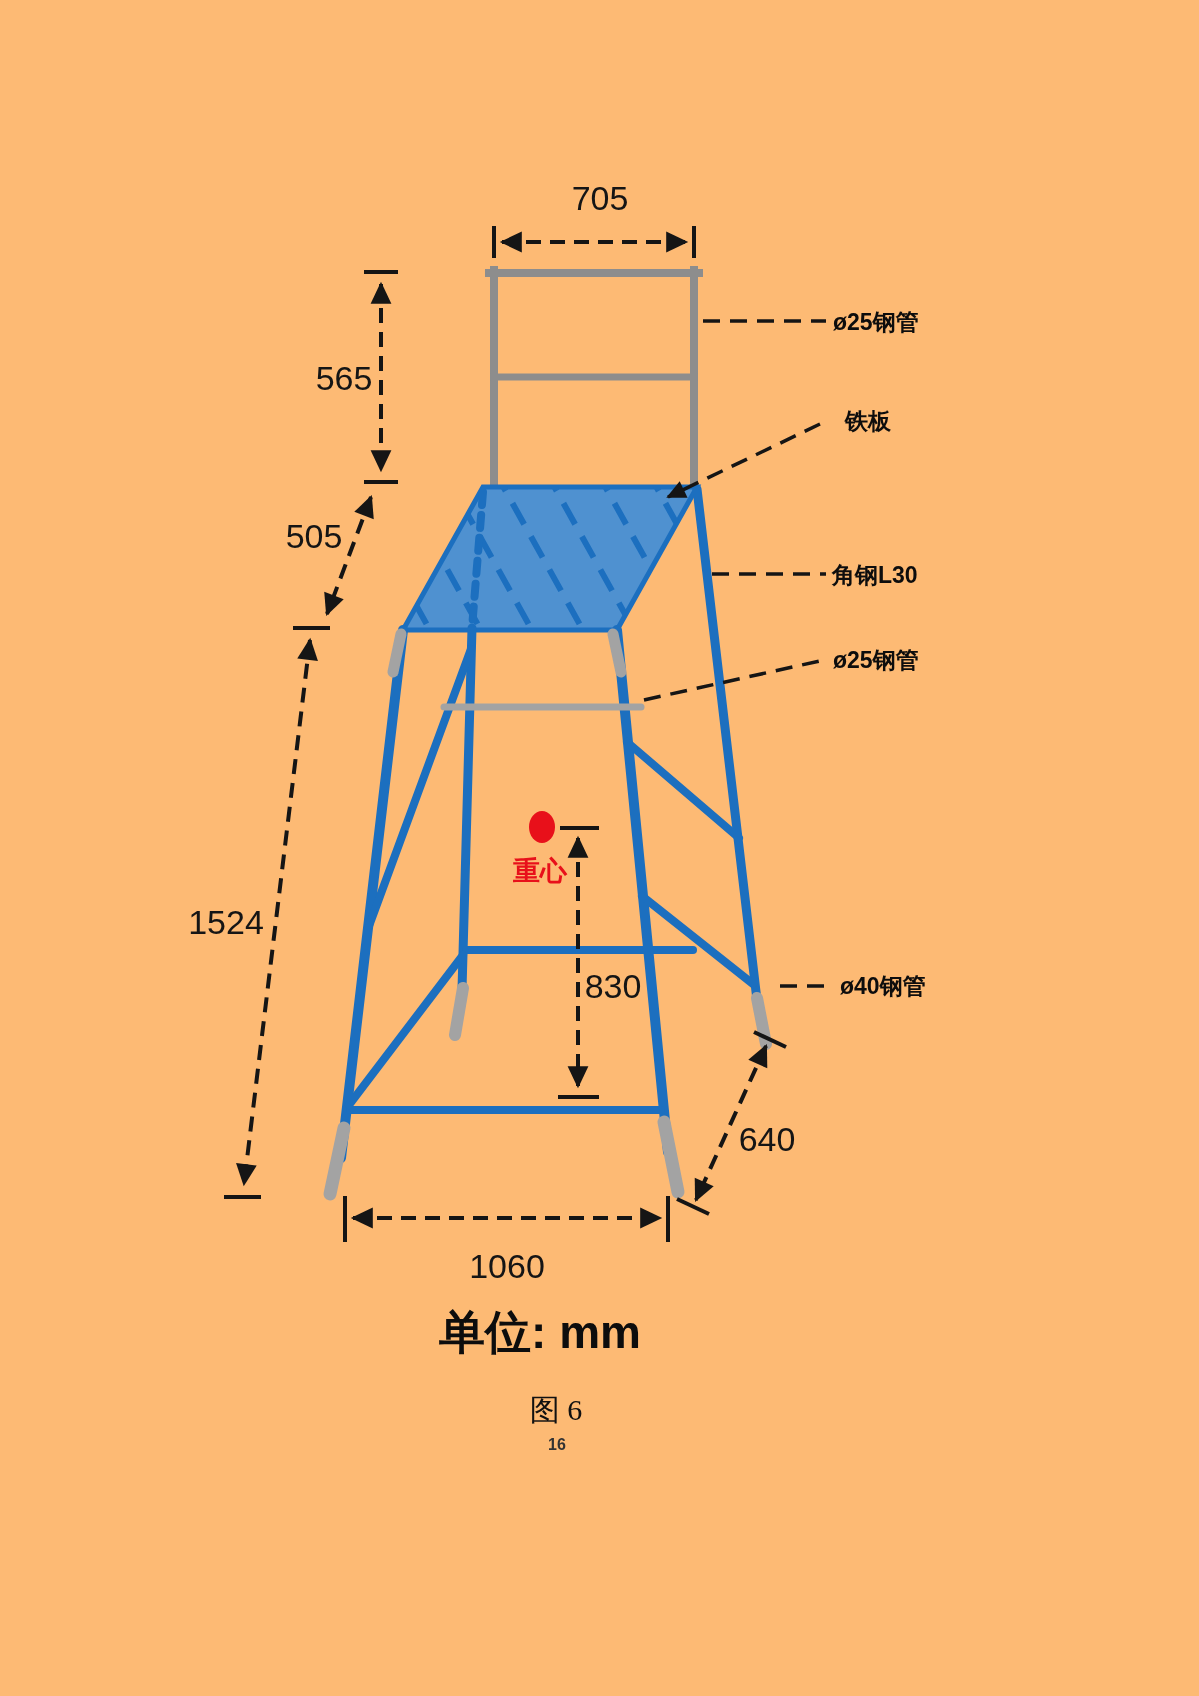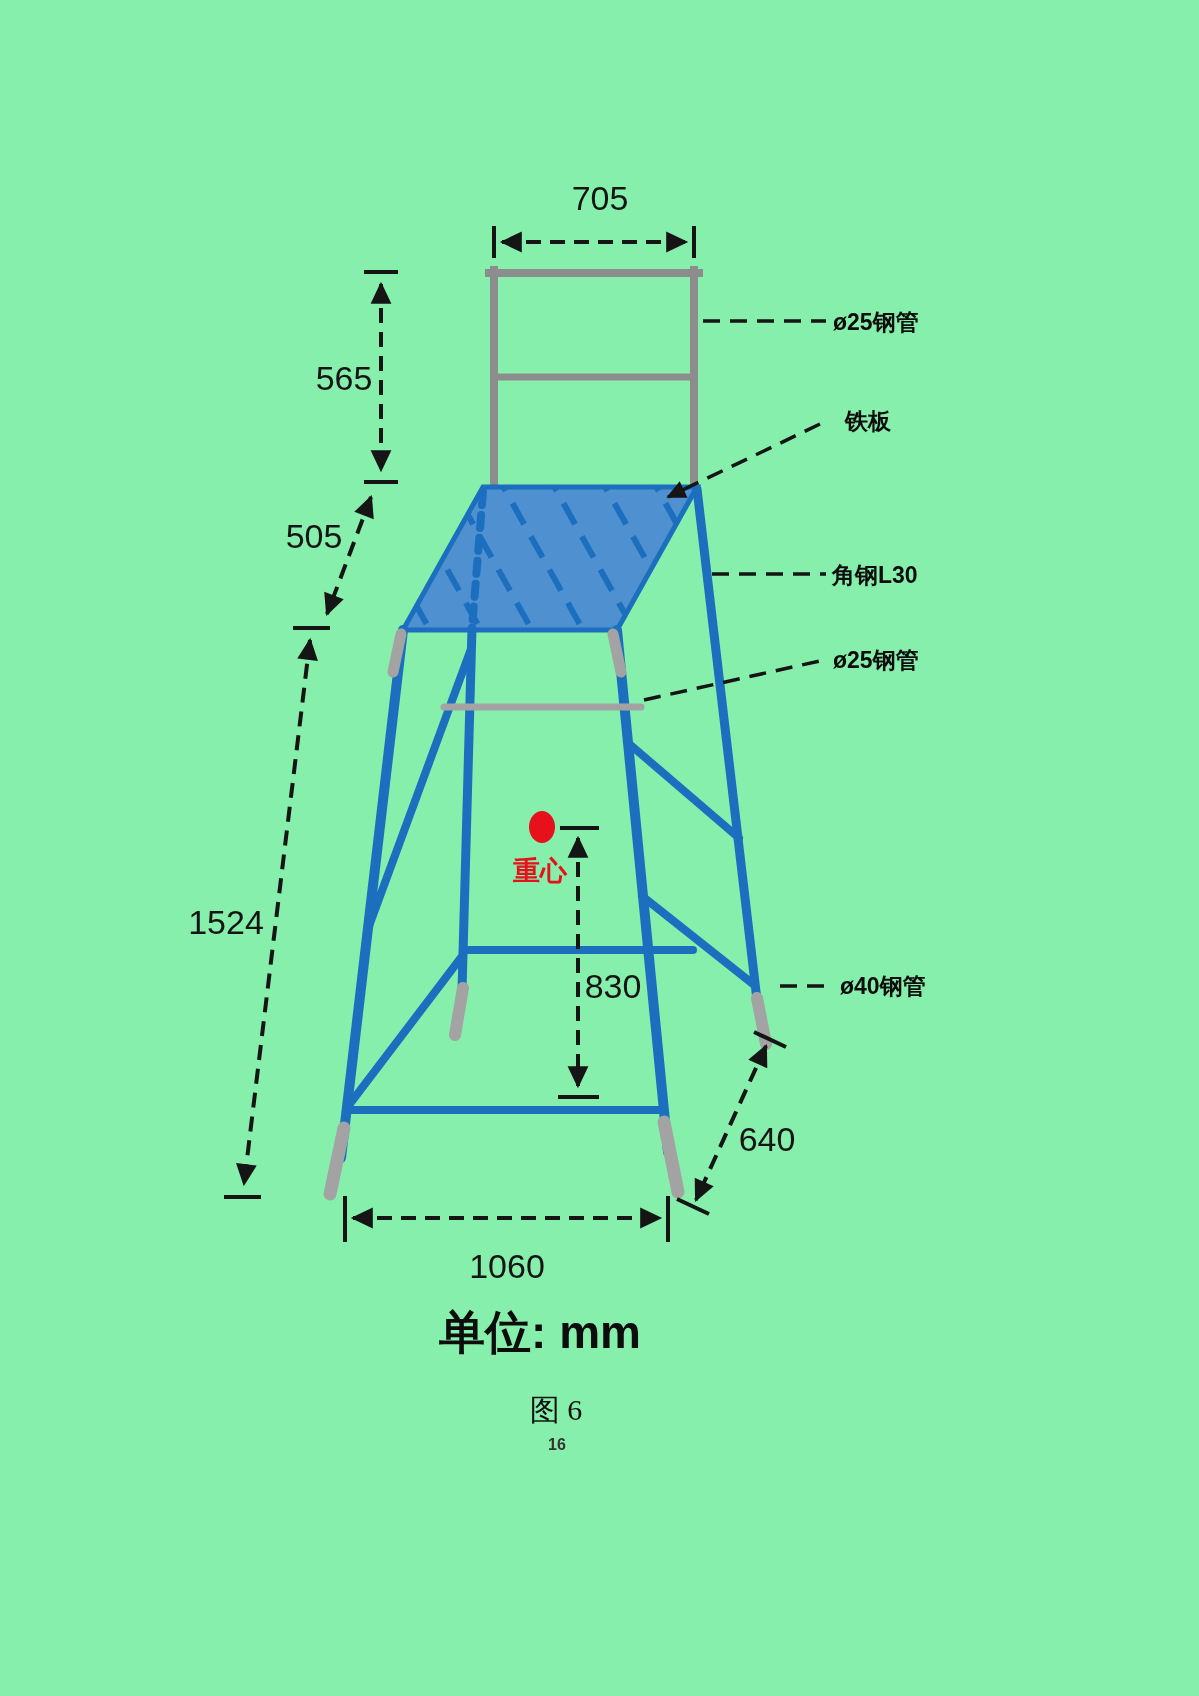--- a/index.html
+++ b/index.html
@@ -1,16 +1,16 @@
 <!DOCTYPE html>
 <html><head>
 <meta charset="utf-8">
 <style>
   html,body{margin:0;padding:0;background:#ffffff;}
-  .page{position:relative;width:1199px;height:1696px;background:#86efac;overflow:hidden;font-family:"Liberation Sans",sans-serif;}
+  .page{position:relative;width:1199px;height:1696px;background:#fdba74;overflow:hidden;font-family:"Liberation Sans",sans-serif;}
   .page svg{position:absolute;left:0;top:0;display:block;}
   text{stroke:none;}
   .dim{font:400 34px "Liberation Sans",sans-serif;fill:#151515;}
   .lbl{font:700 23px "Liberation Sans",sans-serif;fill:#0d0d0d;}
   .cogt{font:700 27px "Liberation Sans",sans-serif;}
   .units{font:600 46px "Liberation Sans",sans-serif;fill:#0d0d0d;}
   .figcap{font:400 30px "Liberation Serif",serif;fill:#111111;}
   .pagenum{font:700 16px "Liberation Sans",sans-serif;fill:#333333;}
   .dimline{fill:none;stroke-dasharray:15 9;stroke-width:4;}
   .tick{stroke-width:4;}

